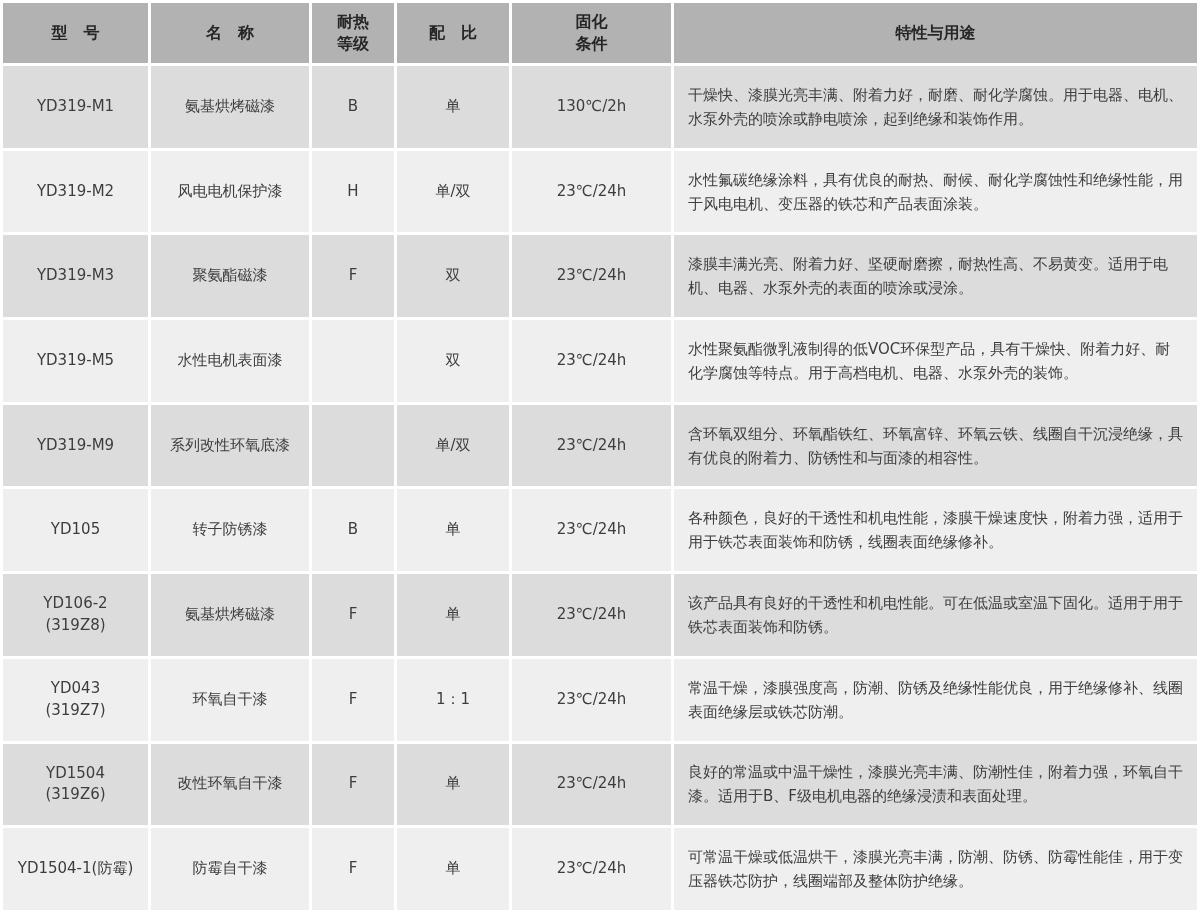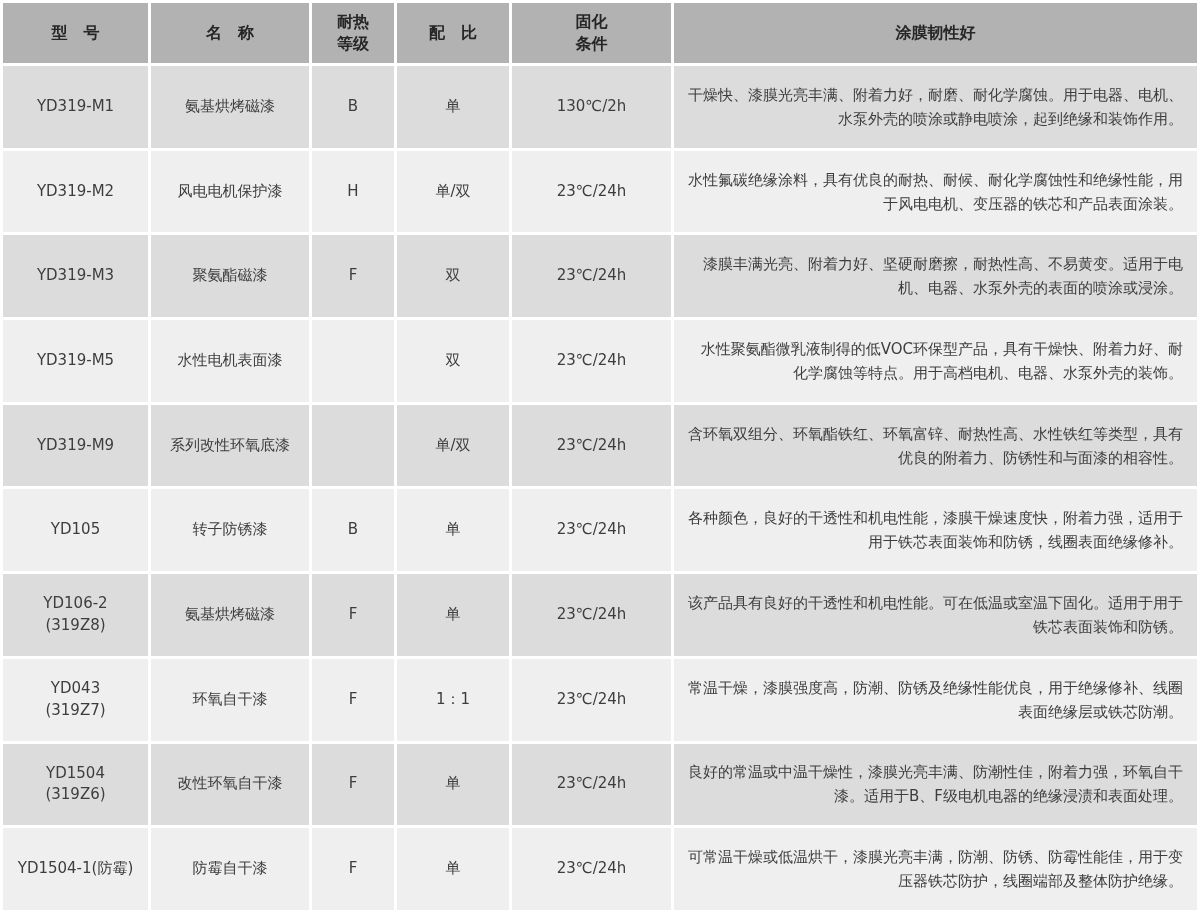--- a/index.html
+++ b/index.html
@@ -40,21 +40,21 @@
   td {
     font-size: 15px;
     color: #3d3d3d;
     text-align: center;
     vertical-align: middle;
     white-space: pre-line;
     line-height: 1.45;
     padding: 0 4px;
   }
   td.feature-cell {
-    text-align: right;
+    text-align: left;
     padding: 0 14px;
     line-height: 1.6;
   }
   tr.row-odd  td { background: #dcdcdc; }
   tr.row-even td { background: #efefef; }
 </style>
 </head>
 <body>
 
 <table class="spec-table">
@@ -68,21 +68,21 @@
   </colgroup>
   <thead>
     <tr>
       <th>型　号</th>
       <th>名　称</th>
       <th>耐热
 等级</th>
       <th>配　比</th>
       <th>固化
 条件</th>
-      <th>涂膜韧性好</th>
+      <th>特性与用途</th>
     </tr>
   </thead>
   <tbody id="table-body">
       <tr class="row-odd">
         <td>YD319-M1</td>
         <td>氨基烘烤磁漆</td>
         <td>B</td>
         <td>单</td>
         <td>130℃/2h</td>
         <td class="feature-cell">干燥快、漆膜光亮丰满、附着力好，耐磨、耐化学腐蚀。用于电器、电机、水泵外壳的喷涂或静电喷涂，起到绝缘和装饰作用。</td>
@@ -110,21 +110,21 @@
         <td>双</td>
         <td>23℃/24h</td>
         <td class="feature-cell">水性聚氨酯微乳液制得的低VOC环保型产品，具有干燥快、附着力好、耐化学腐蚀等特点。用于高档电机、电器、水泵外壳的装饰。</td>
       </tr>
       <tr class="row-odd">
         <td>YD319-M9</td>
         <td>系列改性环氧底漆</td>
         <td></td>
         <td>单/双</td>
         <td>23℃/24h</td>
-        <td class="feature-cell">含环氧双组分、环氧酯铁红、环氧富锌、耐热性高、水性铁红等类型，具有优良的附着力、防锈性和与面漆的相容性。</td>
+        <td class="feature-cell">含环氧双组分、环氧酯铁红、环氧富锌、环氧云铁、线圈自干沉浸绝缘，具有优良的附着力、防锈性和与面漆的相容性。</td>
       </tr>
       <tr class="row-even">
         <td>YD105</td>
         <td>转子防锈漆</td>
         <td>B</td>
         <td>单</td>
         <td>23℃/24h</td>
         <td class="feature-cell">各种颜色，良好的干透性和机电性能，漆膜干燥速度快，附着力强，适用于用于铁芯表面装饰和防锈，线圈表面绝缘修补。</td>
       </tr>
       <tr class="row-odd">

